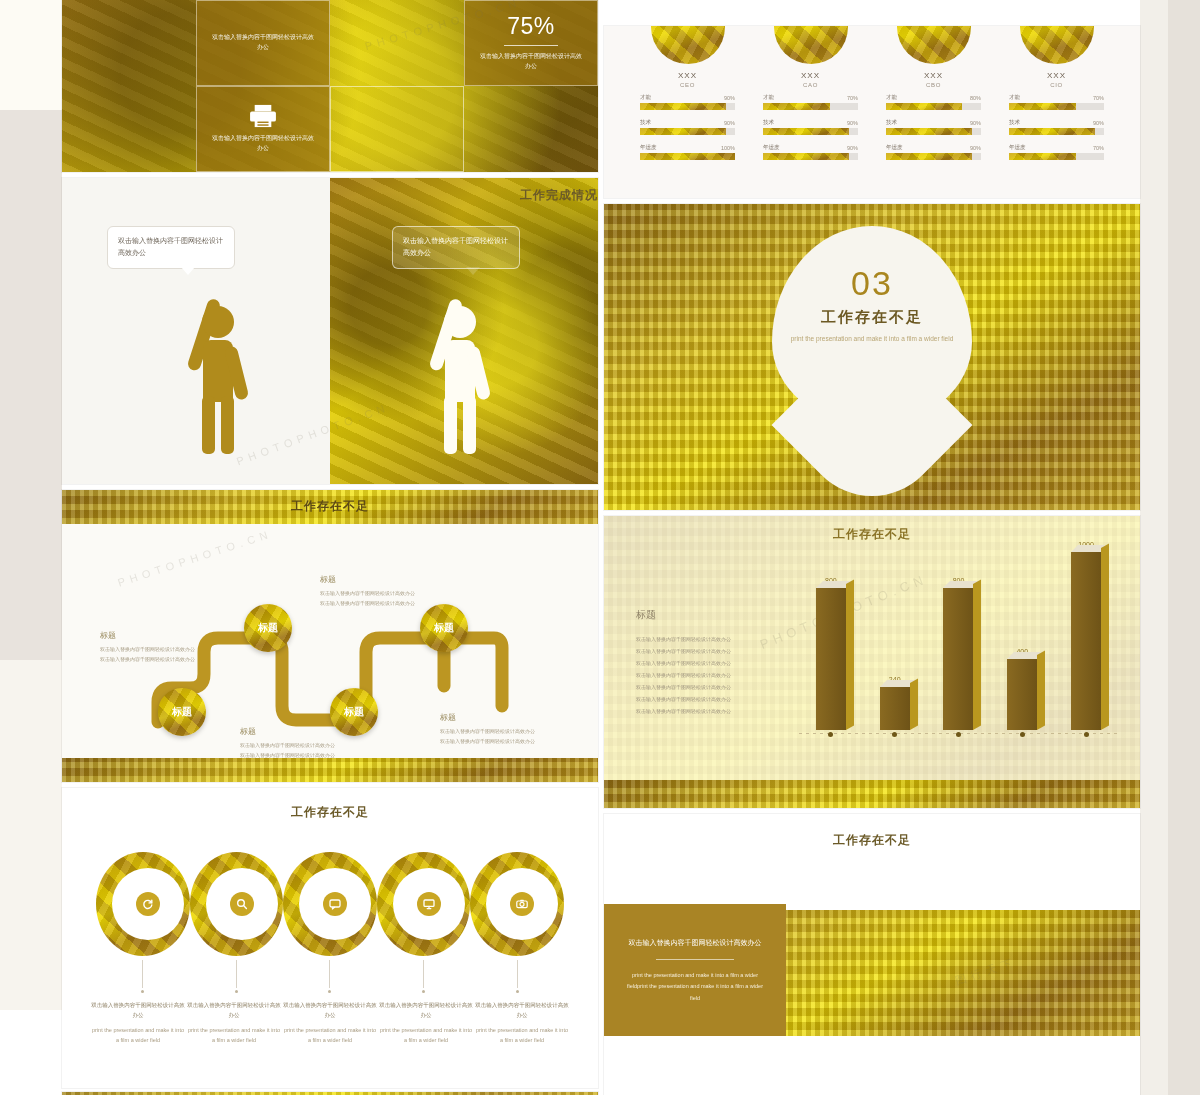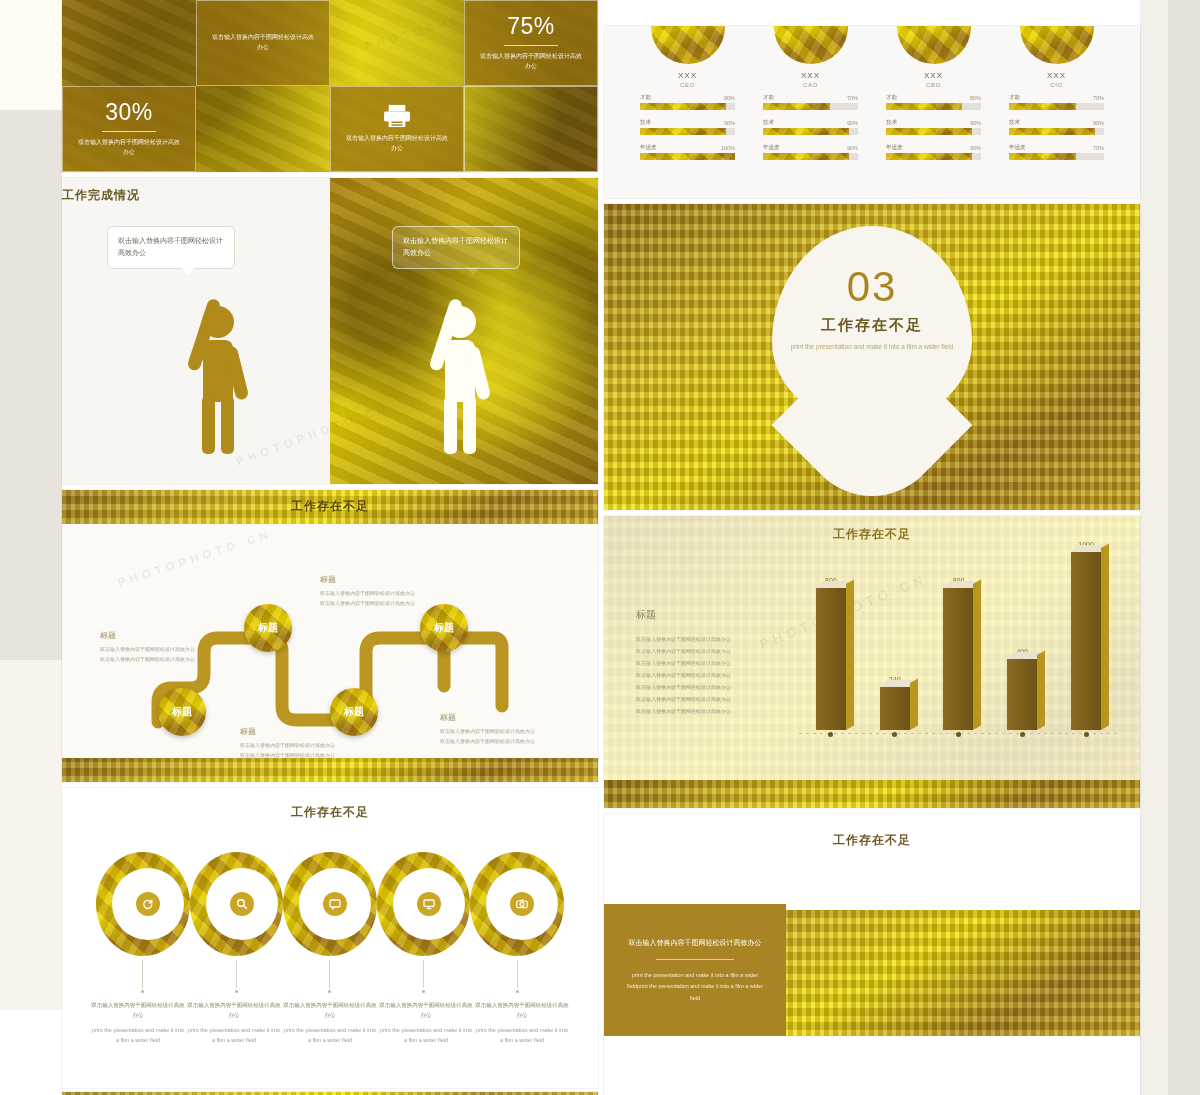--- a/index.html
+++ b/index.html
@@ -80,21 +80,21 @@
   .sklab{font-size:5.5px;color:#7d7265;}
   .skpct{font-size:5.5px;color:#9a8f80;}
   .sktrack{height:7px;background:#e3e0dc;position:relative;overflow:hidden;}
   .skfill{position:absolute;left:0;top:0;bottom:0;}
 
   
   #slide3{top:178px;height:306px;background:#f7f6f2;}
   #slide3 .half{position:absolute;top:0;bottom:0;width:50%;}
   #slide3 .hl{left:0;background:#f7f6f2;}
   #slide3 .hr{right:0;}
-  .s3title{position:absolute;left:0;right:0;top:9px;text-align:left;
+  .s3title{position:absolute;left:0;right:0;top:9px;text-align:right;
      font-size:12px;font-weight:bold;color:#6b5a28;letter-spacing:1px;z-index:4;}
   .bubble{position:absolute;width:106px;padding:8px 10px;border-radius:6px;
      font-size:7px;line-height:1.75;z-index:3;}
   .bubble.b1{left:45px;top:48px;background:#ffffff;border:1px solid #e0dcd4;color:#6d6458;}
   .bubble.b2{left:330px;top:48px;background:rgba(255,255,255,.13);border:1px solid rgba(255,255,255,.6);color:#fdfcf3;}
   .bubble:after{content:"";position:absolute;left:58%;bottom:-7px;width:0;height:0;
      border-left:7px solid transparent;border-right:7px solid transparent;border-top:8px solid #fff;}
   .bubble.b1:after{border-top-color:#fff;}
   .bubble.b2:after{border-top-color:rgba(255,255,255,.18);}
   .figure{position:absolute;width:92px;height:186px;}
@@ -108,21 +108,21 @@
   .white-fig *{background:#fffdf4;}
 
   
   #slide4{top:178px;height:306px;}
   .pin{position:absolute;left:50%;top:22px;transform:translateX(-50%);
       width:200px;height:200px;background:#f7f5ee;
       border-radius:50% 50% 50% 50%/58% 58% 42% 42%;}
   .pin:after{content:"";position:absolute;left:50%;top:128px;transform:translateX(-50%) rotate(45deg);
       width:142px;height:142px;background:#f7f5ee;border-radius:0 0 50% 0;}
   .pin-inner{position:absolute;left:0;right:0;top:62px;text-align:center;z-index:3;}
-  .pin-num{font-size:42px;color:#a9861f;letter-spacing:2px;line-height:1;font-weight:300;}
+  .pin-num{font-size:34px;color:#a9861f;letter-spacing:2px;line-height:1;font-weight:300;}
   .pin-cn{font-size:15px;font-weight:bold;color:#6d5a24;margin-top:8px;letter-spacing:2px;}
   .pin-en{font-size:6.5px;color:#b9a675;margin-top:6px;line-height:1.8;padding:0 44px;}
 
   
   #slide5{top:490px;height:292px;background:#fbfaf6;}
   .band-top{position:absolute;left:0;right:0;top:0;height:34px;}
   .band-bot{position:absolute;left:0;right:0;bottom:0;height:24px;}
   .band-title{position:absolute;left:0;right:0;top:8px;text-align:center;
      font-size:12px;font-weight:bold;color:#5d4a16;letter-spacing:1px;z-index:5;}
   .flow-svg{position:absolute;left:0;top:30px;}
@@ -207,25 +207,20 @@
       <div class="cell clear"></div>
       <div class="cell box">
         <div class="stat-cap">双击输入替换内容千图网轻松设计高效办公</div>
       </div>
       <div class="cell clear"></div>
       <div class="cell box">
         <div class="stat-num">75%</div>
         <div class="stat-rule"></div>
         <div class="stat-cap">双击输入替换内容千图网轻松设计高效办公</div>
       </div>
-      <div class="cell box">
-        <div class="stat-num">30%</div>
-        <div class="stat-rule"></div>
-        <div class="stat-cap">双击输入替换内容千图网轻松设计高效办公</div>
-      </div>
       <div class="cell clear"></div>
       <div class="cell box">
         <svg class="printer-ico" viewBox="0 0 32 26">
           <rect x="7" y="1" width="18" height="7" fill="#fff"></rect>
           <rect x="2" y="8" width="28" height="11" rx="2" fill="#fff"></rect>
           <rect x="7" y="17" width="18" height="8" fill="#fff"></rect>
           <rect x="10" y="19" width="12" height="1.6" fill="#a8821f"></rect>
           <rect x="10" y="22" width="12" height="1.6" fill="#a8821f"></rect>
         </svg>
         <div class="stat-cap" style="margin-top:6px">双击输入替换内容千图网轻松设计高效办公</div>

